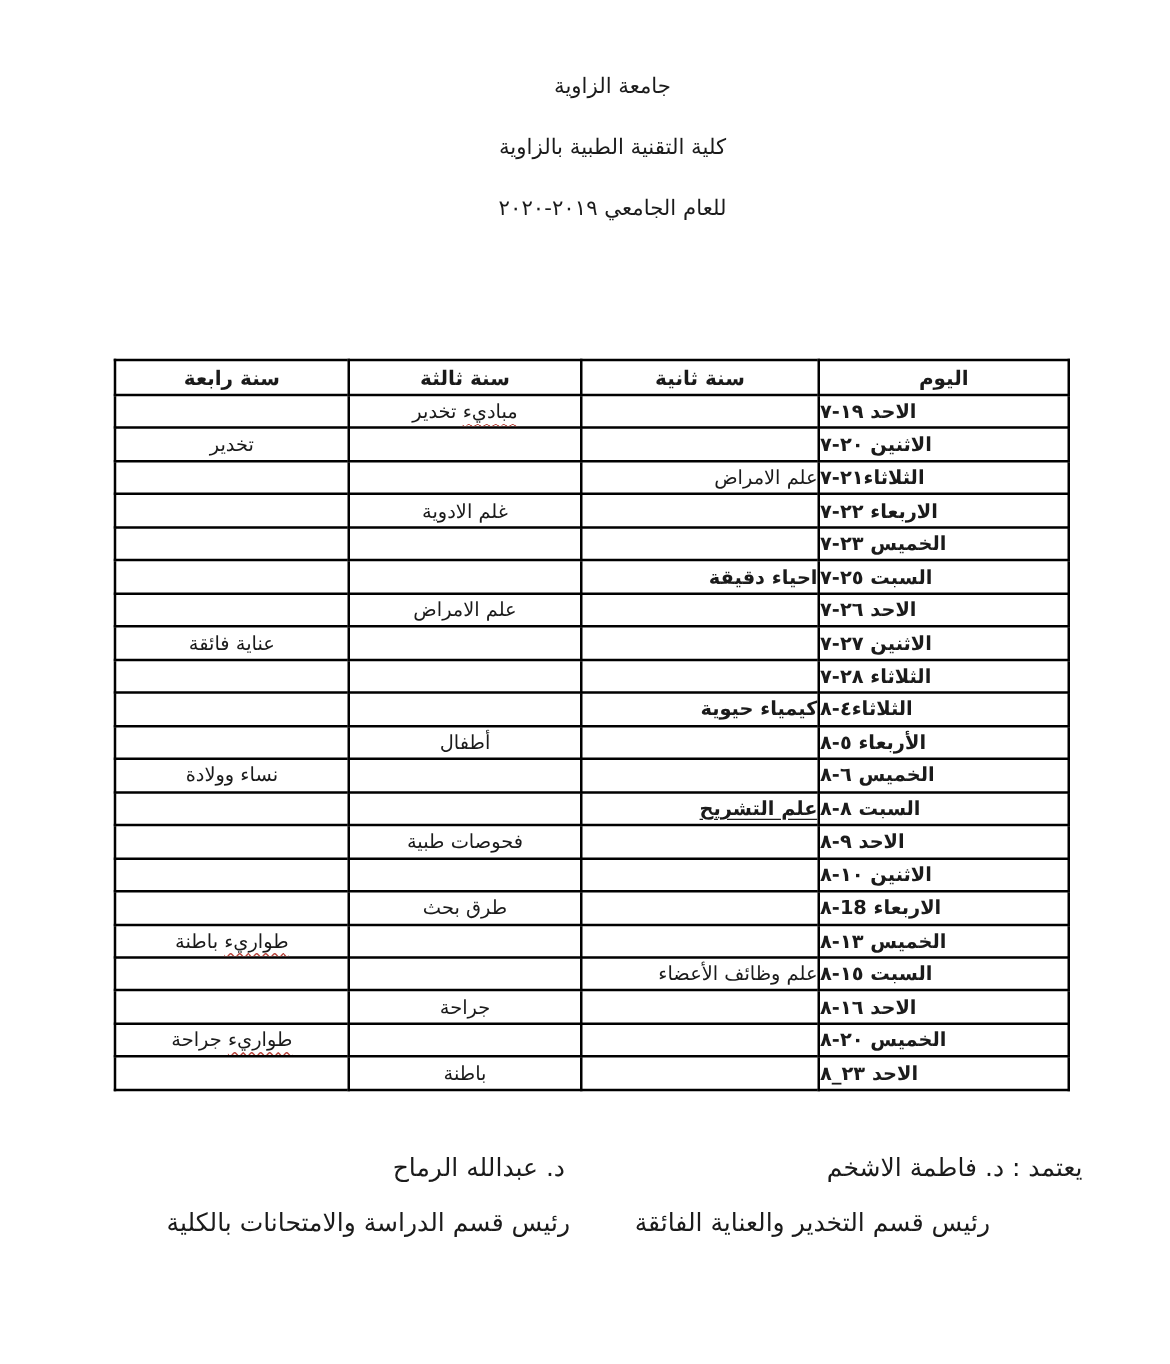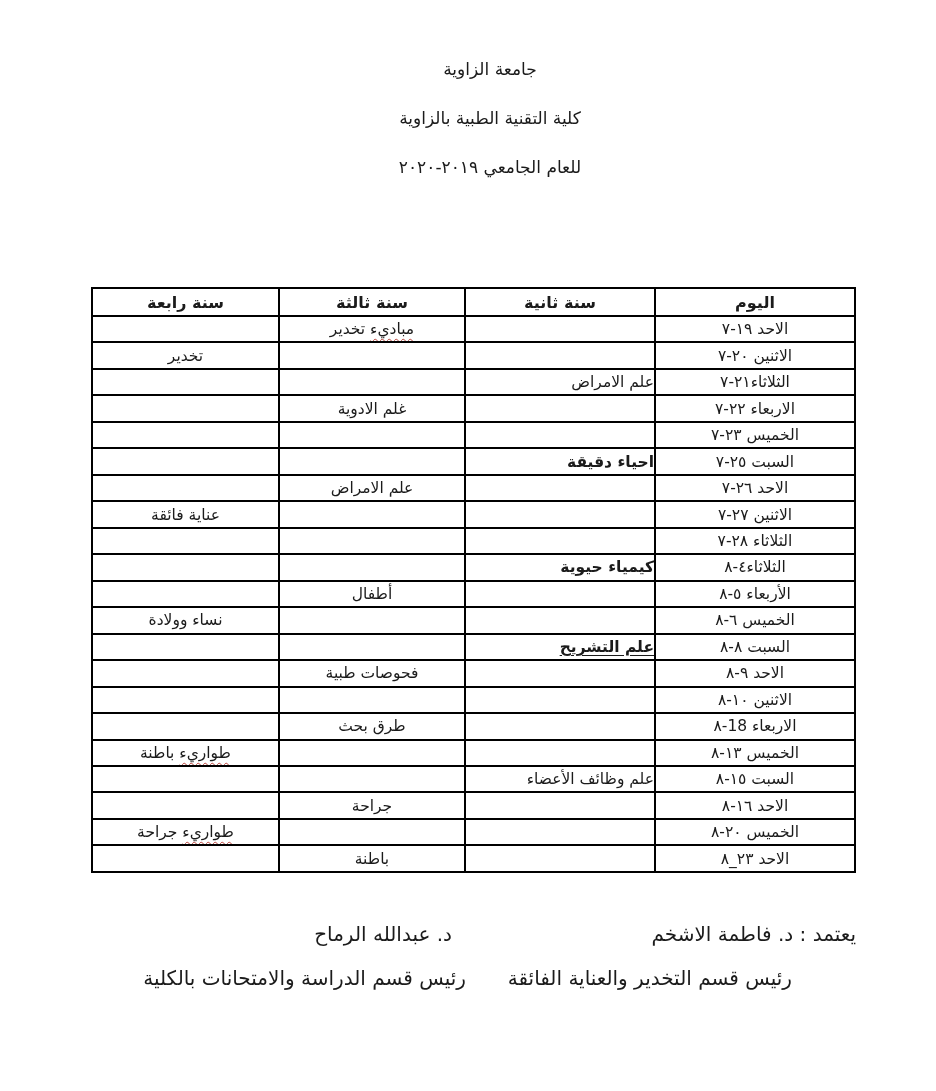--- a/index.html
+++ b/index.html
@@ -57,23 +57,23 @@
     font-weight: bold;
     font-size: 16px;
     text-align: center;
     height: 26px;
   }
   th.day-col {
     text-align: right;
     padding-right: 12px;
   }
   td.day-cell {
-    font-weight: normal;
+    font-weight: bold;
     font-size: 16px;
-    text-align: center;
+    text-align: left;
     padding-right: 9px;
   }
   td.y2-cell {
     text-align: right;
     padding-right: 7px;
   }
   td.y3-cell, td.y4-cell {
     text-align: center;
   }
   td .bold { font-weight: bold; }
@@ -84,24 +84,24 @@
     text-decoration-color: #b8443c;
     text-decoration-thickness: 1px;
     text-underline-offset: 4px;
   }
   
   .sig-line {
     position: absolute;
     font-size: 20px;
     white-space: nowrap;
   }
-  .sig-right-1 { top: 922px; right: 80px; }
+  .sig-right-1 { top: 922px; right: 70px; }
   .sig-right-2 { top: 966px; right: 144px; }
   .sig-left-1  { top: 922px; right: 484px; }
-  .sig-left-2  { top: 966px; right: 470px; }
+  .sig-left-2  { top: 966px; right: 480px; }
 </style>
 </head>
 <body>
 
 <div class="page">
 
   <div class="doc-header">
     <div class="title-line">جامعة الزاوية</div>
     <div class="title-line">كلية التقنية الطبية بالزاوية</div>
     <div class="title-line">للعام الجامعي ٢٠١٩-٢٠٢٠</div>

